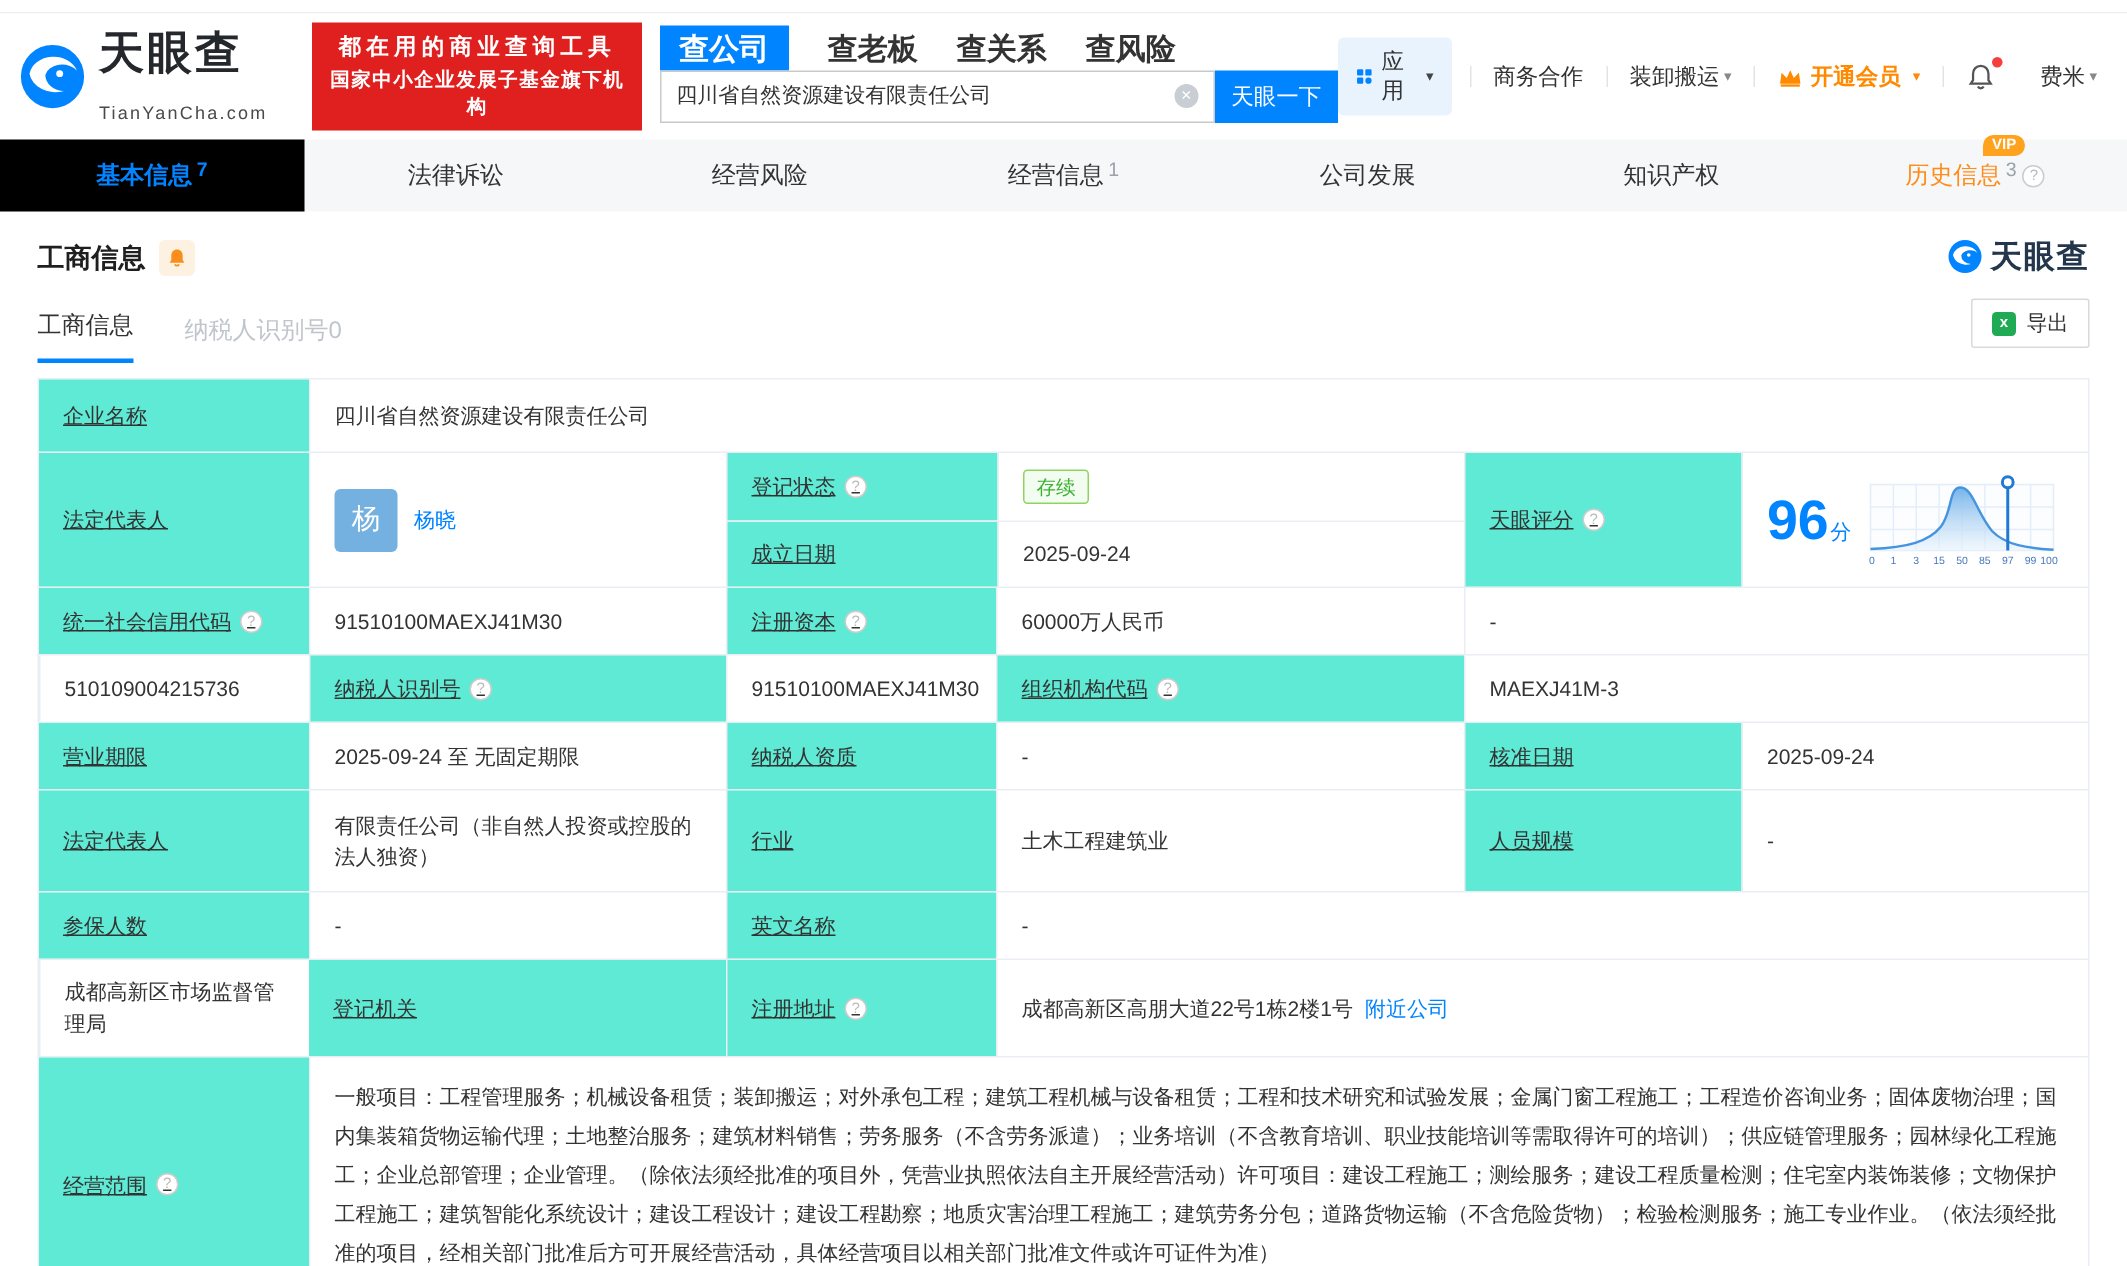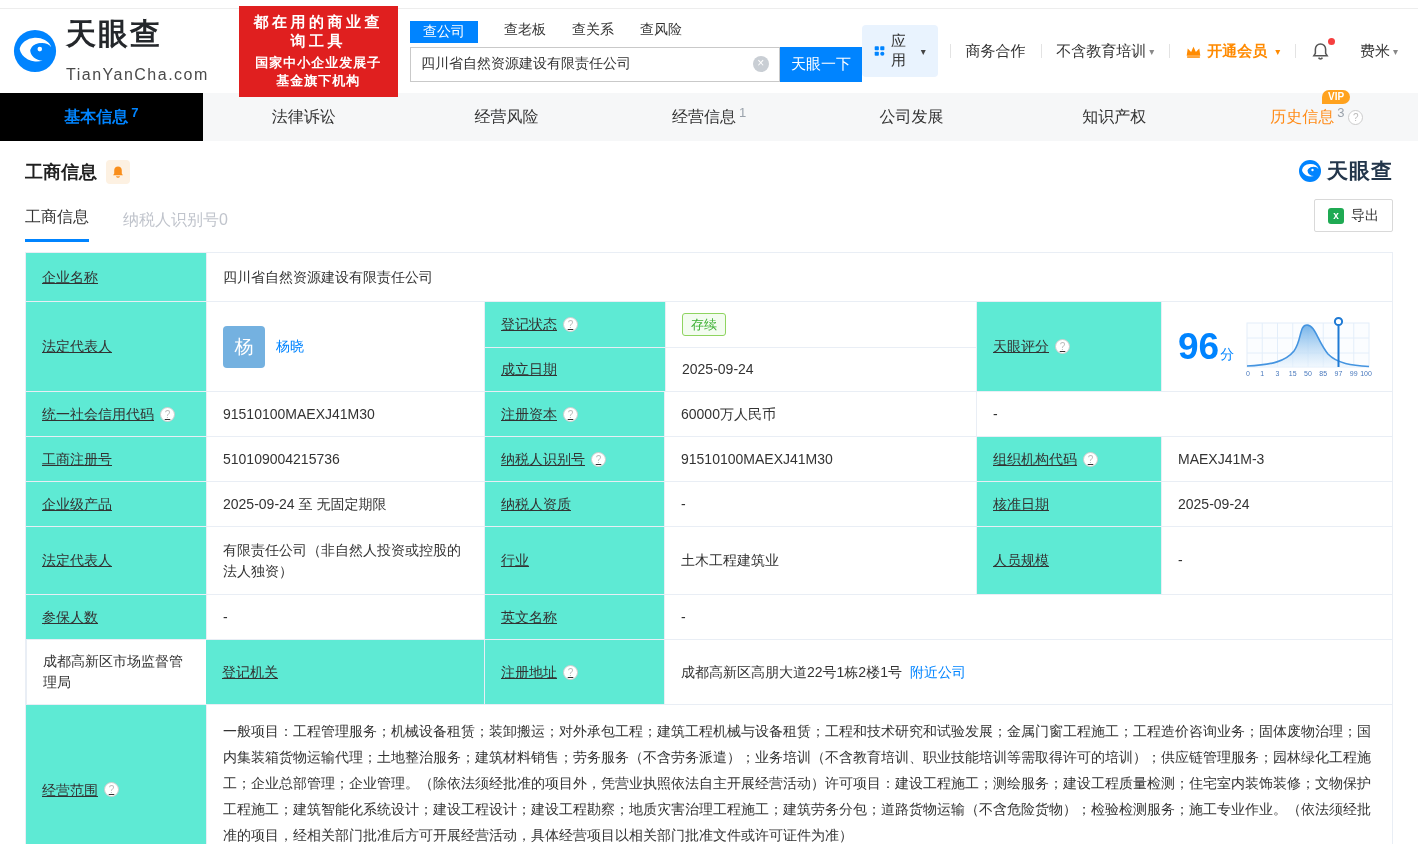--- a/index.html
+++ b/index.html
@@ -7,27 +7,27 @@
     font-family: "Liberation Sans", "DejaVu Sans", sans-serif; color:#333; }
 
   
   .topstrip { height: 9px; background:#fff; border-bottom:1px solid #ededed; }
 
   
   .hdr { height: 84px; display:flex; align-items:center; padding:0 16px 0 12px; background:#fff; }
   .logo { display:flex; align-items:center; gap:8px; cursor:pointer; }
   .logo svg { width:46px; height:46px; }
   .brand { font-size:30px; font-weight:700; color:#24272b; letter-spacing:2px; line-height:30px; }
-  .domain { font-size:16px; color:#4a4a4a; letter-spacing:1.5px; margin-top:17px; }
+  .domain { font-size:12px; color:#4a4a4a; letter-spacing:1.5px; margin-top:17px; }
   .banner { margin-left:30px; background:#e01f1f; color:#fff; padding:7px 10px; text-align:center; }
   .banner .b1 { font-size:15px; font-weight:700; letter-spacing:3.5px; }
   .banner .b2 { font-size:13px; font-weight:700; letter-spacing:1px; margin-top:3px; }
 
   .search { margin-left:12px; width:452px; }
-  .stabs { display:flex; align-items:flex-start; gap:26px; font-size:14px; height:24px; }
+  .stabs { display:flex; align-items:center; gap:26px; font-size:20px; height:24px;font-weight:bold; }
   .stab { color:#333; cursor:pointer; }
   .stab.active { background:#0084ff; color:#fff; padding:2px 13px; }
   .srow { display:flex; margin-top:2px; }
   .sinput { width:370px; height:35px; border:1px solid #c9c9c9; display:flex; align-items:center; padding:0 10px; position:relative; background:#fff; }
   .sinput input { border:none; outline:none; flex:1; font-size:14px; color:#333; font-family:inherit; background:transparent; }
   .clear { width:16px; height:16px; border-radius:50%; background:#c9ced4; color:#fff; font-size:12px; line-height:15px; text-align:center; cursor:pointer; flex:0 0 auto; }
   .sbtn { width:82px; height:35px; background:#0084ff; border:none; color:#fff; font-size:15px; cursor:pointer; font-family:inherit; }
 
   .menu { margin-left:auto; display:flex; align-items:center; font-size:15px; color:#333; }
   .chip { display:flex; align-items:center; gap:6px; background:#e9f3fe; border-radius:4px; padding:7px 12px; cursor:pointer; }
@@ -143,21 +143,21 @@
       </svg>
       <span>应用</span>
       <span class="caret" style="color:#444">▾</span>
     </div>
     <span class="sep" style="margin-left:12px"></span>
     <div class="mitem">
       <span>商务合作</span>
     </div>
     <span class="sep"></span>
     <div class="mitem">
-      <span>不含教育培训</span>
+      <span>装卸搬运</span>
       <span class="caret">▾</span>
     </div>
     <span class="sep"></span>
     <div class="mitem vipm">
       <svg width="17" height="15" viewBox="0 0 20 16">
         <path d="M2 13 L3.2 4.5 L7.2 8.5 L10 2.5 L12.8 8.5 L16.8 4.5 L18 13 Z" fill="#ff8a00"></path>
         <rect x="2.5" y="13.6" width="15" height="1.8" fill="#ff8a00"></rect>
       </svg>
       <span>开通会员</span>
       <span class="caret" style="color:#ff8a00">▾</span>
@@ -321,36 +321,35 @@
       <div class="cell bl">91510100MAEXJ41M30</div>
       <div class="cell lbl bl">
         <span>注册资本</span>
         <span class="helpc">?</span>
       </div>
       <div class="cell bl">60000万人民币</div>
       <div class="cell bl">-</div>
     </div>
 
     <div class="trow rstd">
-      <div class="cell lbl">工商注册号</div>
       <div class="cell bl">510109004215736</div>
       <div class="cell lbl bl">
         <span>纳税人识别号</span>
         <span class="helpc">?</span>
       </div>
       <div class="cell bl">91510100MAEXJ41M30</div>
       <div class="cell lbl bl">
         <span>组织机构代码</span>
         <span class="helpc">?</span>
       </div>
       <div class="cell bl">MAEXJ41M-3</div>
     </div>
 
     <div class="trow rstd">
-      <div class="cell lbl">企业级产品</div>
+      <div class="cell lbl">营业期限</div>
       <div class="cell bl">2025-09-24 至 无固定期限</div>
       <div class="cell lbl bl">纳税人资质</div>
       <div class="cell bl">-</div>
       <div class="cell lbl bl">核准日期</div>
       <div class="cell bl">2025-09-24</div>
     </div>
 
     <div class="trow r6">
       <div class="cell lbl">法定代表人</div>
       <div class="cell bl">有限责任公司（非自然人投资或控股的法人独资）</div>

